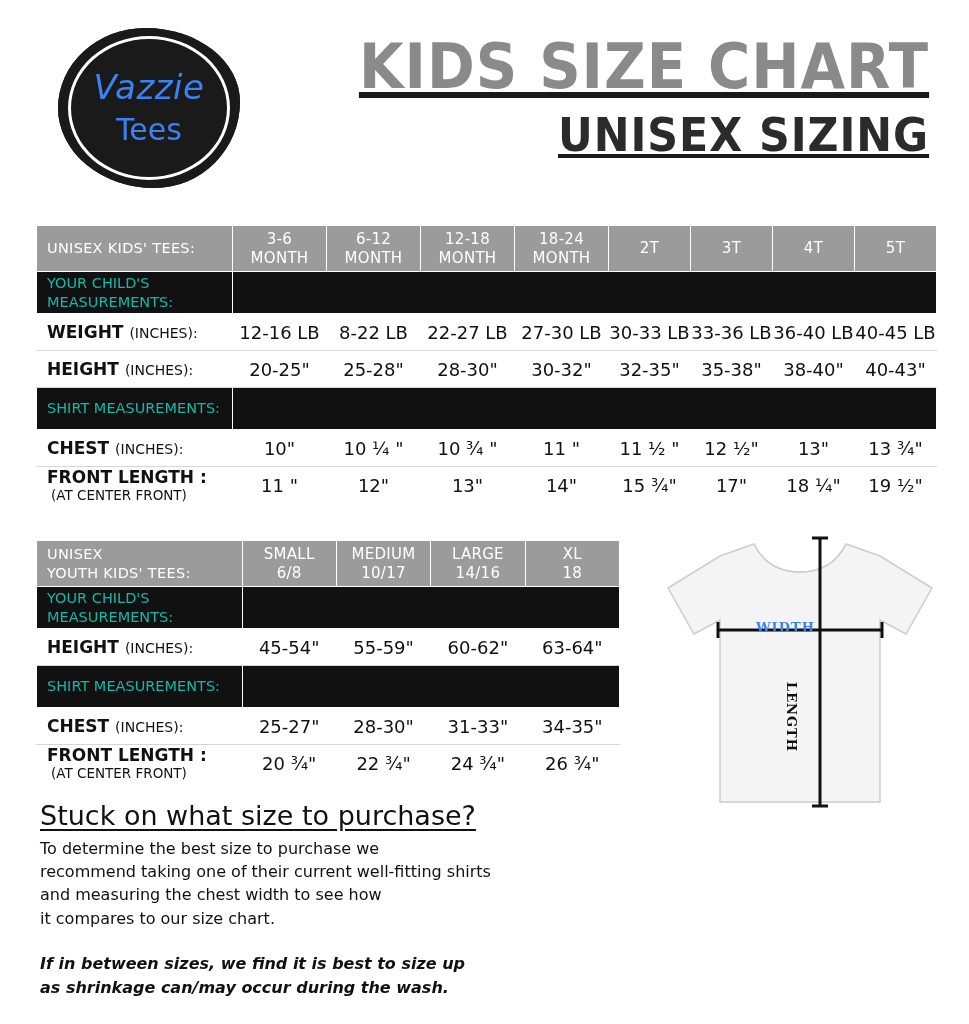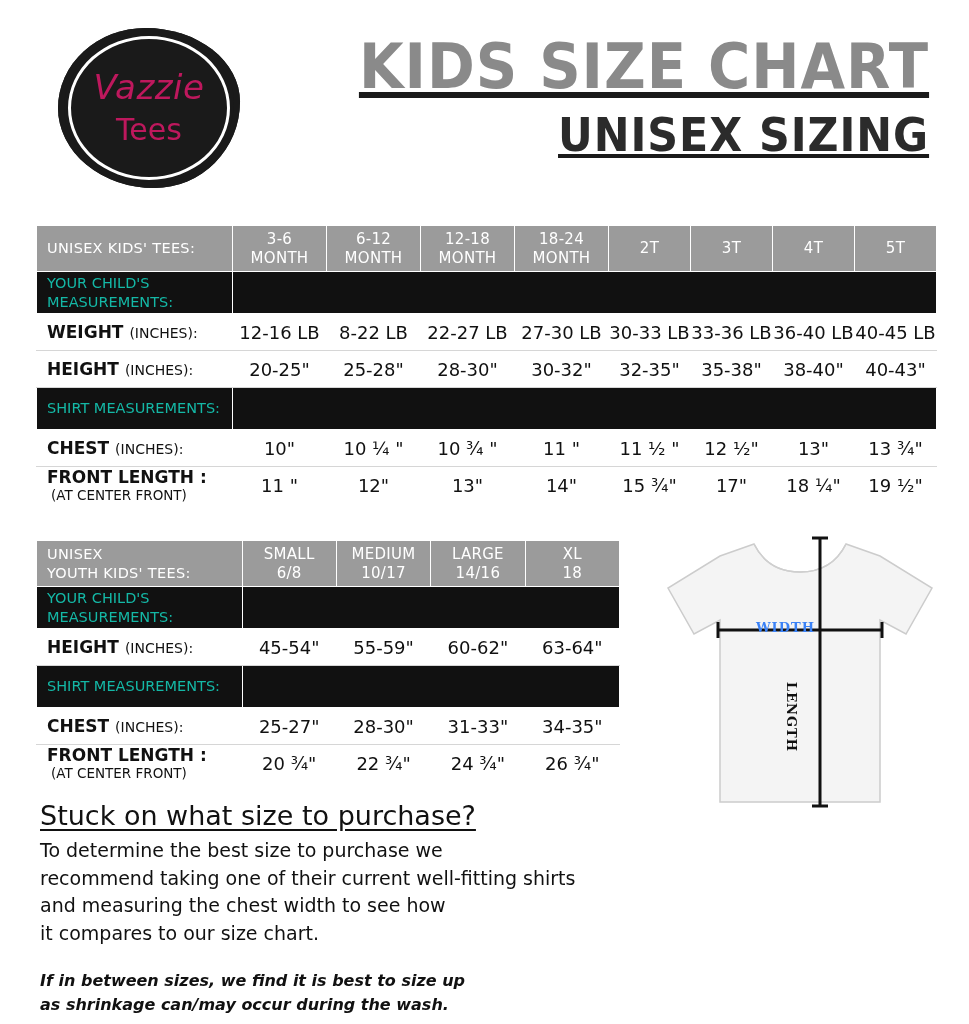--- a/index.html
+++ b/index.html
@@ -35,21 +35,21 @@
     position: absolute;
     left: 10px; top: 8px; right: 10px; bottom: 8px;
     border: 3px solid #ffffff;
     border-radius: 50%;
   }
   .logo-text {
     position: absolute;
     inset: 0;
     display: flex; flex-direction: column;
     align-items: center; justify-content: center;
-    color: #be185d;
+    color: #3b82f6;
     line-height: 1.05;
   }
   .logo-text .l1 {
     font-size: 34px;
     font-style: italic;
     letter-spacing: 0.5px;
     font-family: "DejaVu Sans", sans-serif;
   }
   .logo-text .l2 {
     font-size: 30px;
@@ -204,21 +204,21 @@
     font-family: "DejaVu Sans", sans-serif;
     font-weight: normal;
     font-size: 27px;
     color: #111;
     text-decoration: underline;
     text-underline-offset: 4px;
   }
   .footer p {
     margin: 0;
     font-family: "DejaVu Sans", sans-serif;
-    font-size: 19px;
+    font-size: 16px;
     line-height: 1.45;
     color: #111;
   }
   .footer .note {
     margin-top: 22px;
     font-style: italic;
     font-weight: bold;
     font-size: 16px;
     line-height: 1.5;
   }

